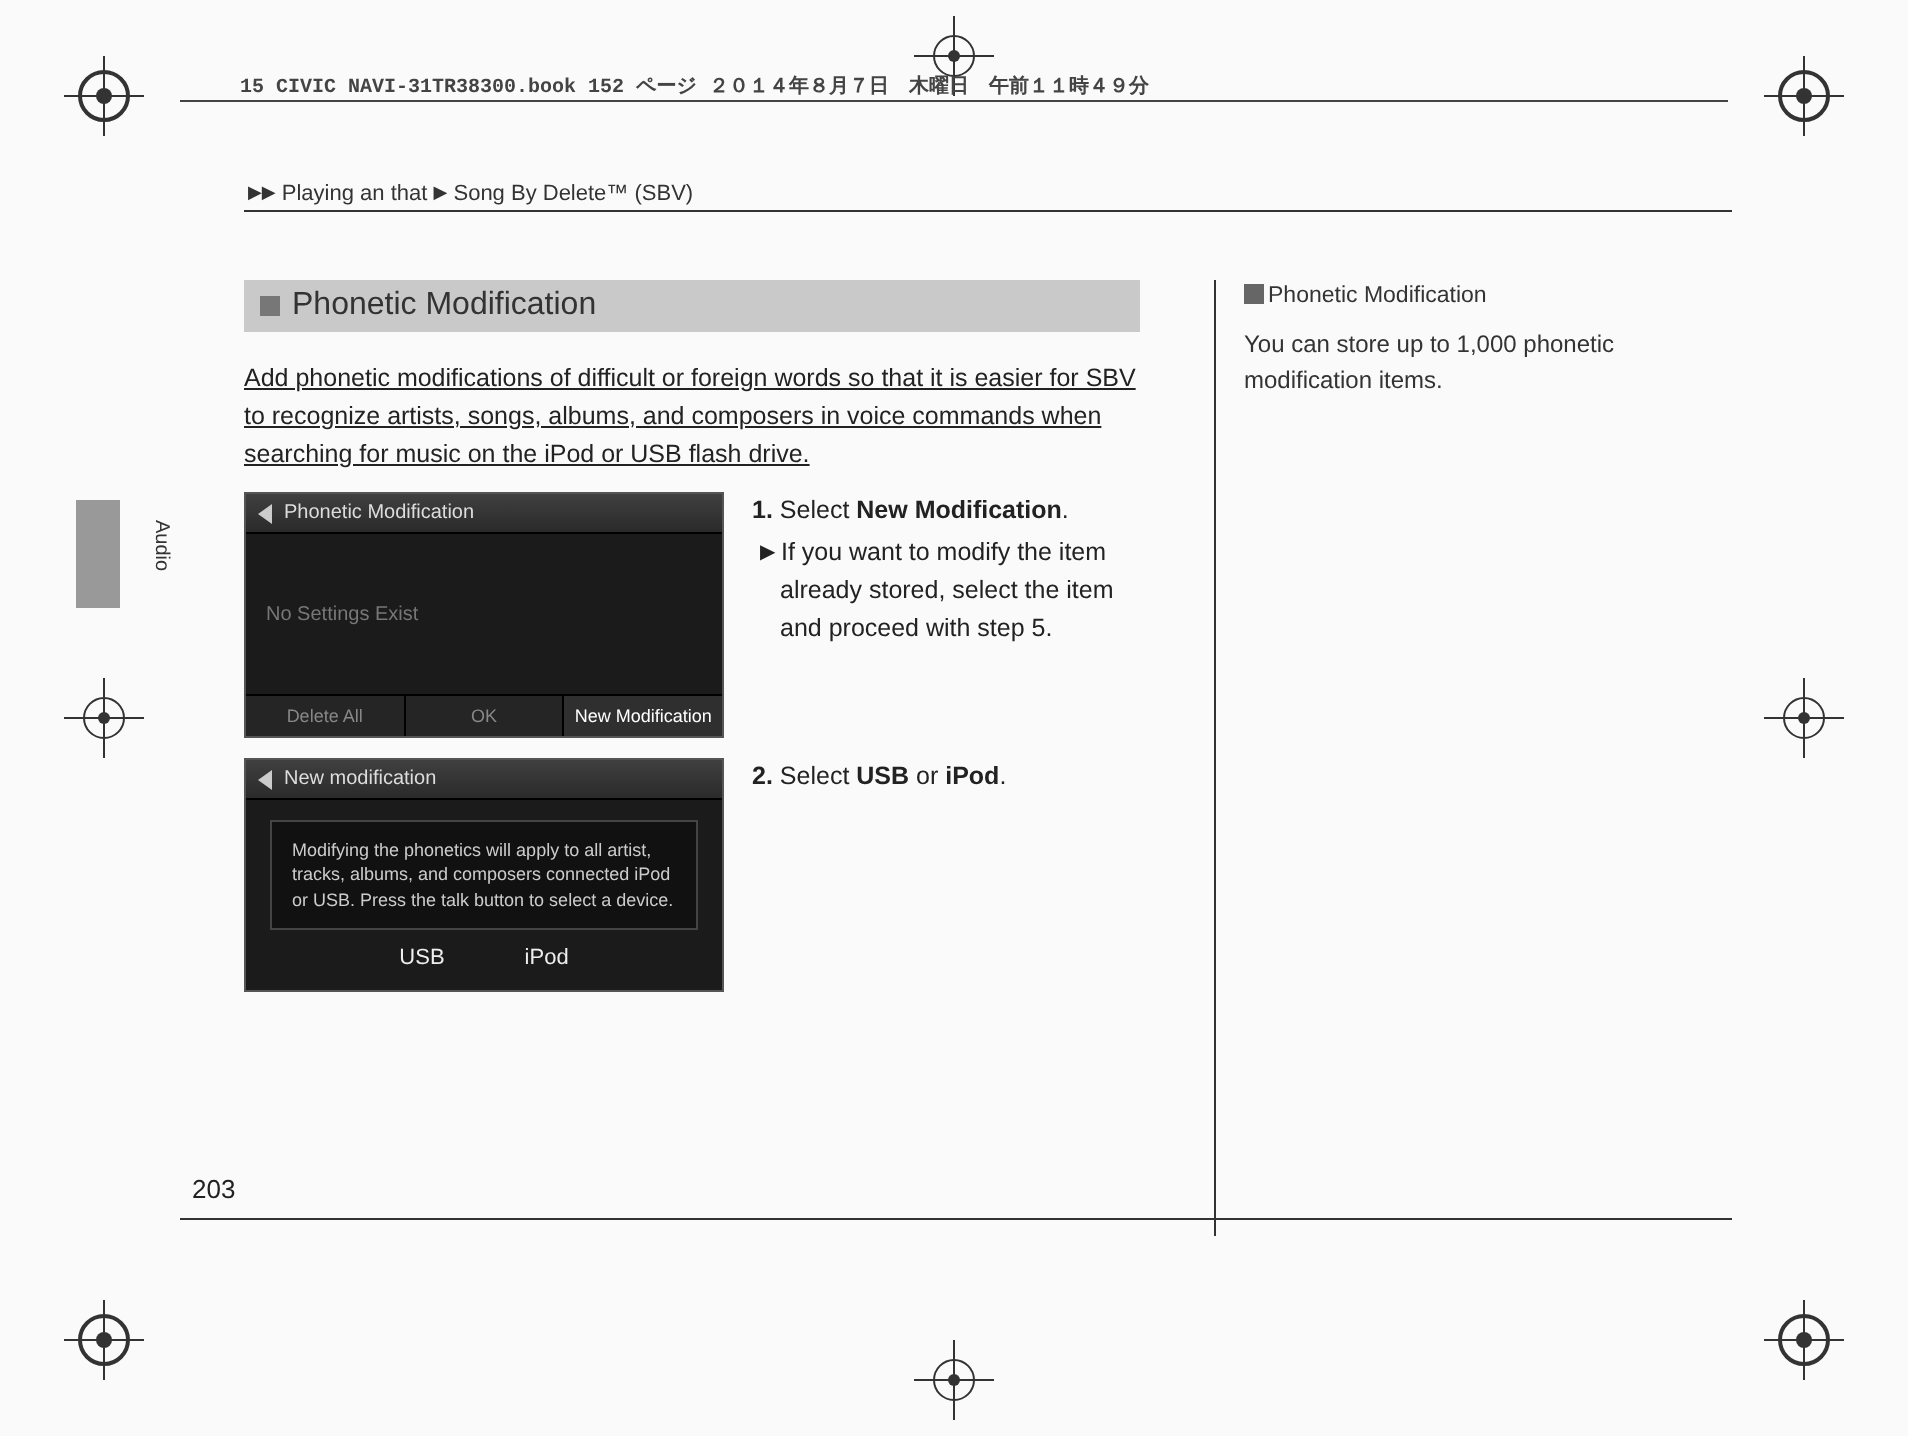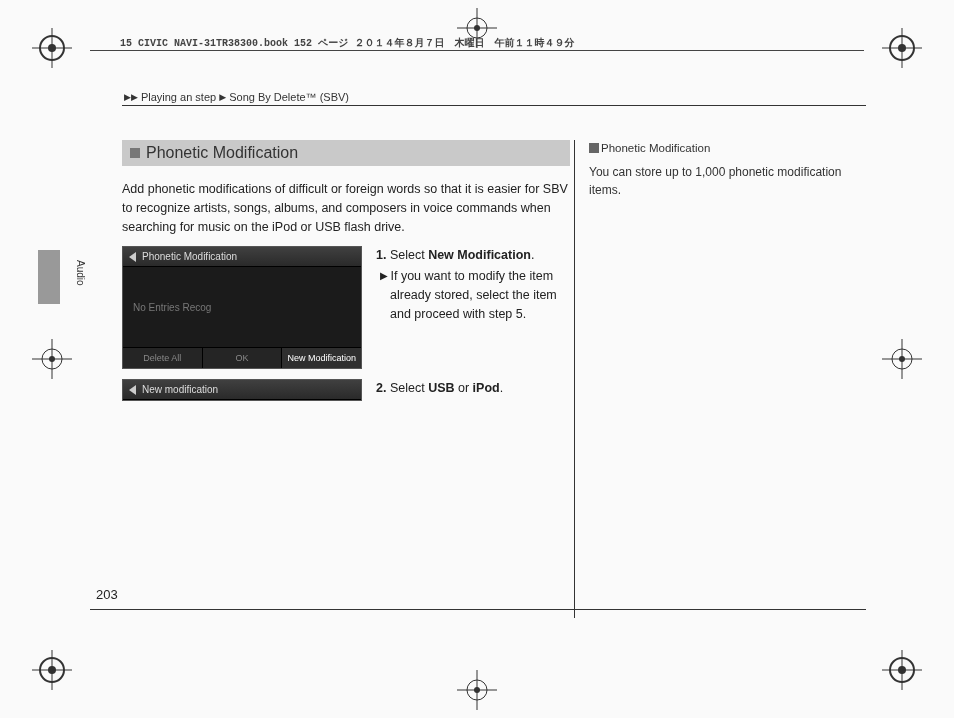--- a/index.html
+++ b/index.html
@@ -53,21 +53,21 @@
     border-top: 1px solid #333;
   }
 
   .page {
     position: absolute;
     top: 140px;
     left: 122px;
     right: 88px;
     bottom: 100px;
     display: flex;
-    gap: 4px;
+    gap: 37px;
   }
   .col-main { flex: 0 0 448px; }
   .col-side { flex: 1; border-left: 1px solid #333; padding-left: 14px; font-size: 12px; line-height: 1.5; color: #333; }
 
   .section-title {
     background: #c9c9c9;
     padding: 4px 8px;
     font-size: 16px;
     color: #333;
     display: flex;
@@ -83,20 +83,21 @@
     font-size: 12.5px;
     line-height: 1.4;
   }
   .nav-path .hand { display:inline-block; width:14px; }
   .tri { font-size: 10px; vertical-align: 1px; }
   .intro {
     margin-top: 14px;
     font-size: 12.5px;
     line-height: 1.5;
     color: #222;
+    text-decoration: underline;
   }
 
   .steps-row { display: flex; gap: 14px; margin-top: 10px; }
   .screenshot {
     flex: 0 0 240px;
     border: 1px solid #555;
     background: #1b1b1b;
     color: #ddd;
     font-size: 10px;
   }
@@ -205,21 +206,21 @@
       <circle cx="20" cy="20" r="3" fill="#333"></circle>
       <line x1="0" y1="20" x2="40" y2="20" stroke="#333"></line>
       <line x1="20" y1="0" x2="20" y2="40" stroke="#333"></line>
     </svg></div>
 
 <div class="header-meta">15 CIVIC NAVI-31TR38300.book  152 ページ  ２０１４年８月７日　木曜日　午前１１時４９分</div>
 <div class="header-rule-top"></div>
 
 <div class="breadcrumb">
   <span class="arr">▶▶</span>
-  <span>Playing an step</span>
+  <span>Playing an that</span>
   <span class="arr">▶</span>
   <span>Song By Delete™ (SBV)</span>
 </div>
 <div class="breadcrumb-rule"></div>
 
 <div class="tab-label"></div>
 <div class="tab-text">Audio</div>
 
 <div class="page">
   <div class="col-main">
@@ -231,21 +232,21 @@
 
     <div class="intro">Add phonetic modifications of difficult or foreign words so that it is easier for SBV to recognize artists, songs, albums, and composers in voice commands when searching for music on the iPod or USB flash drive.</div>
 
     <div class="steps-row">
       <div class="screenshot">
         <div class="ss1-title">
           <span class="ss-back"></span>
           <span>Phonetic Modification</span>
         </div>
         <div class="ss-body">
-          <span>No Entries Recog</span>
+          <span>No Settings Exist</span>
         </div>
         <div class="ss-footer">
           <div class="ss-btn">Delete All</div>
           <div class="ss-btn">OK</div>
           <div class="ss-btn active">New Modification</div>
         </div>
       </div>
       <div class="step-text">
         <div>
           <b>1.</b>
@@ -256,20 +257,27 @@
         </div>
       </div>
     </div>
 
     <div class="steps-row">
       <div class="screenshot">
         <div class="ss1-title">
           <span class="ss-back"></span>
           <span>New modification</span>
         </div>
+        <div class="ss2-body">
+          <div class="ss2-msg">Modifying the phonetics will apply to all artist, tracks, albums, and composers connected iPod or USB. Press the talk button to select a device.</div>
+          <div class="ss2-btns">
+            <span>USB</span>
+            <span>iPod</span>
+          </div>
+        </div>
       </div>
       <div class="step-text">
         <div>
           <b>2.</b>
           <span>Select </span><b>USB</b><span> or </span><b>iPod</b><span>.</span>
         </div>
       </div>
     </div>
   </div>
 

